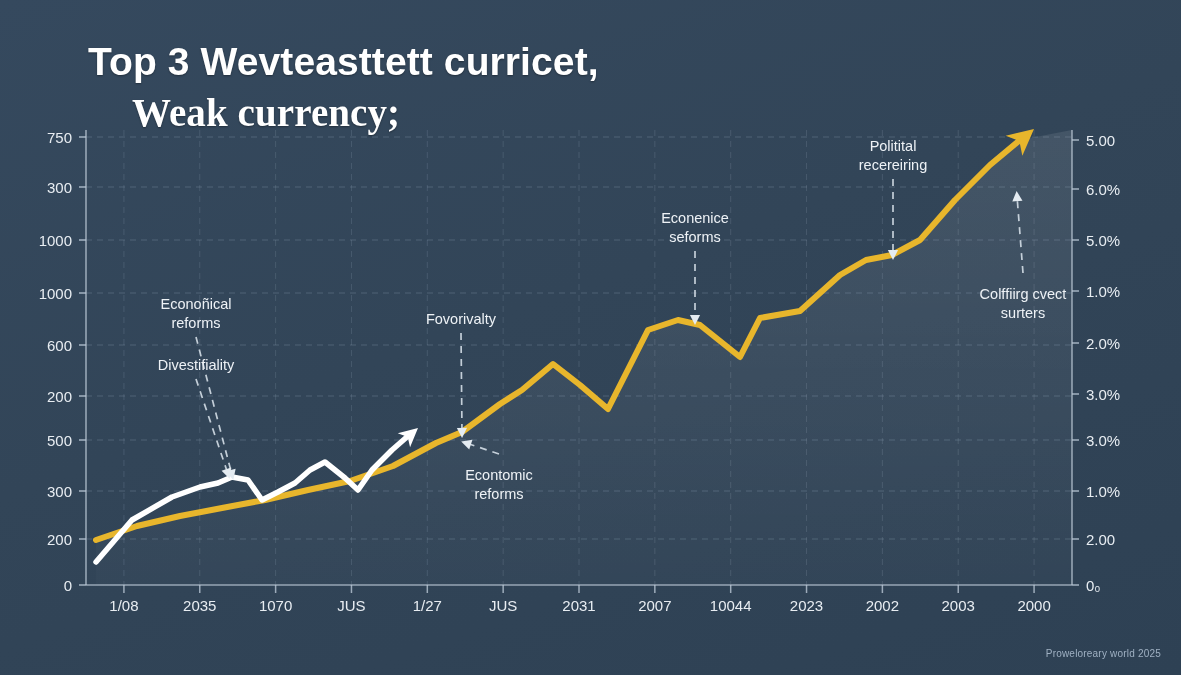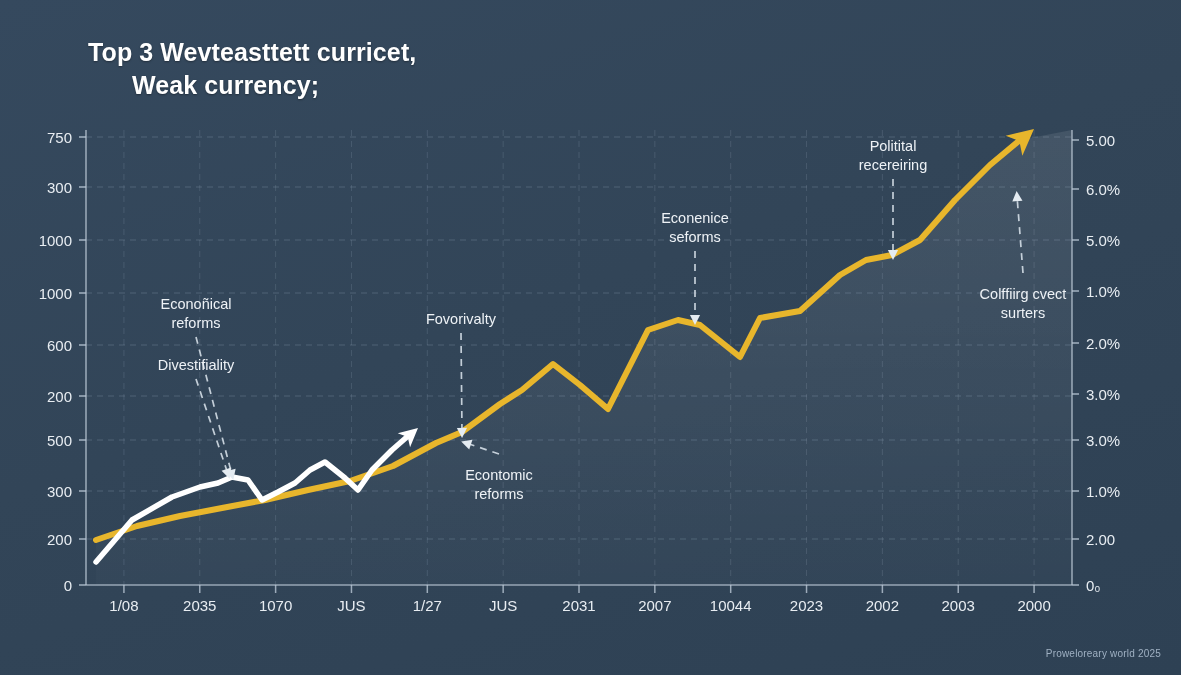--- a/index.html
+++ b/index.html
@@ -18,29 +18,30 @@
     position: absolute;
     inset: 0;
     background: linear-gradient(160deg, #35495e 0%, #324558 45%, #2e4154 100%);
   }
   .chart-title {
     position: absolute;
     left: 88px;
     top: 36px;
     width: 760px;
     color: #ffffff;
-    font-size: 25px;
+    font-size: 39px;
     font-weight: bold;
     letter-spacing: 0.1px;
     line-height: 1.32;
     text-shadow: 0 1px 2px rgba(0,0,0,0.35);
   }
   .chart-title .line2 {
     display: block;
     padding-left: 44px;
+    font-family: Liberation Serif, serif;
   }
   svg.plot {
     position: absolute;
     left: 0;
     top: 0;
   }
   .axis-label {
     fill: #e8edf2;
     font-family: "Liberation Sans", sans-serif;
     font-size: 15px;

